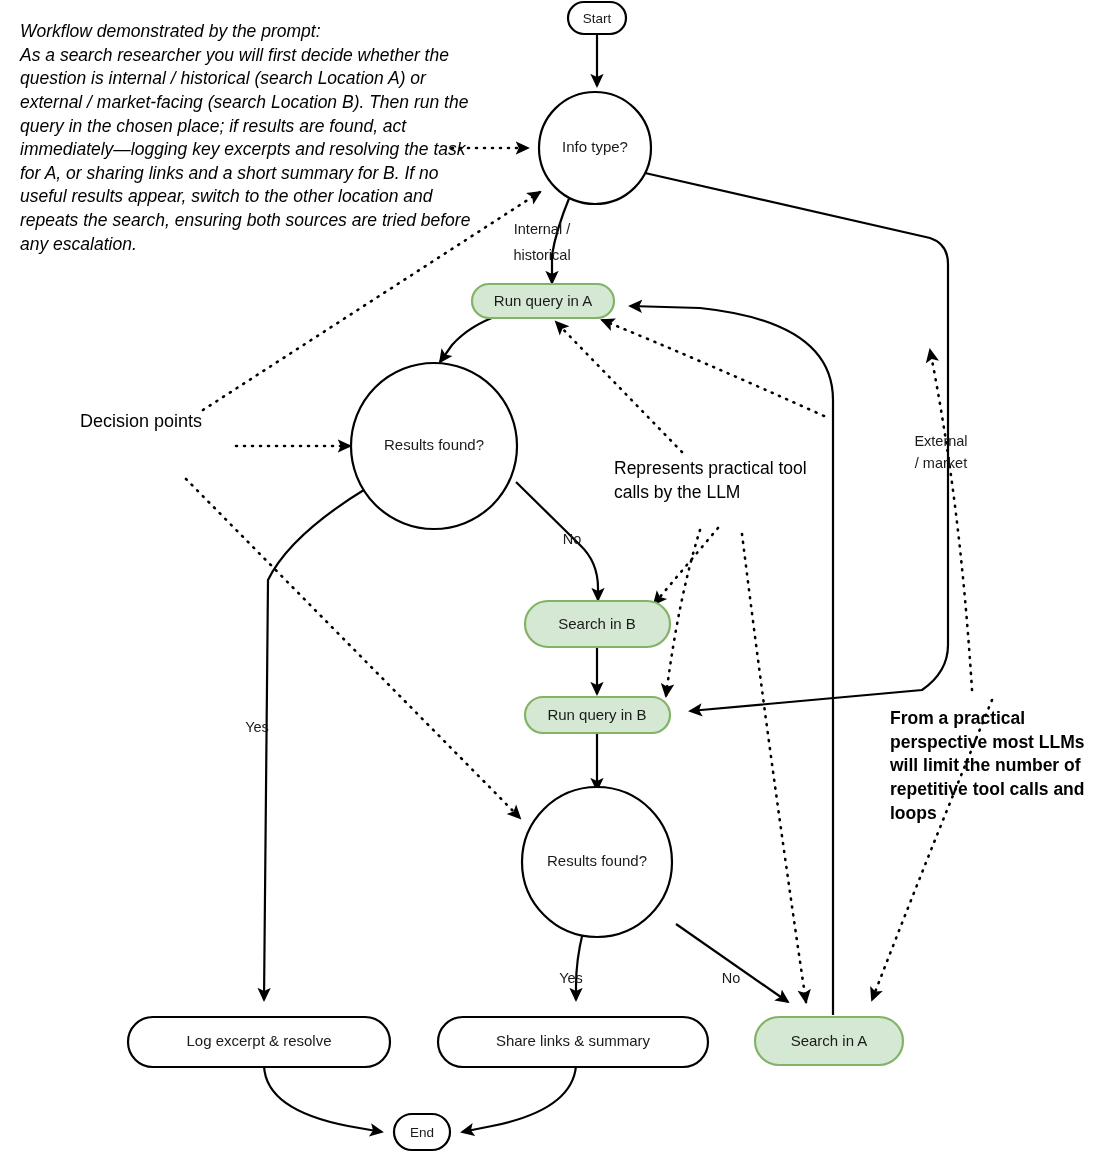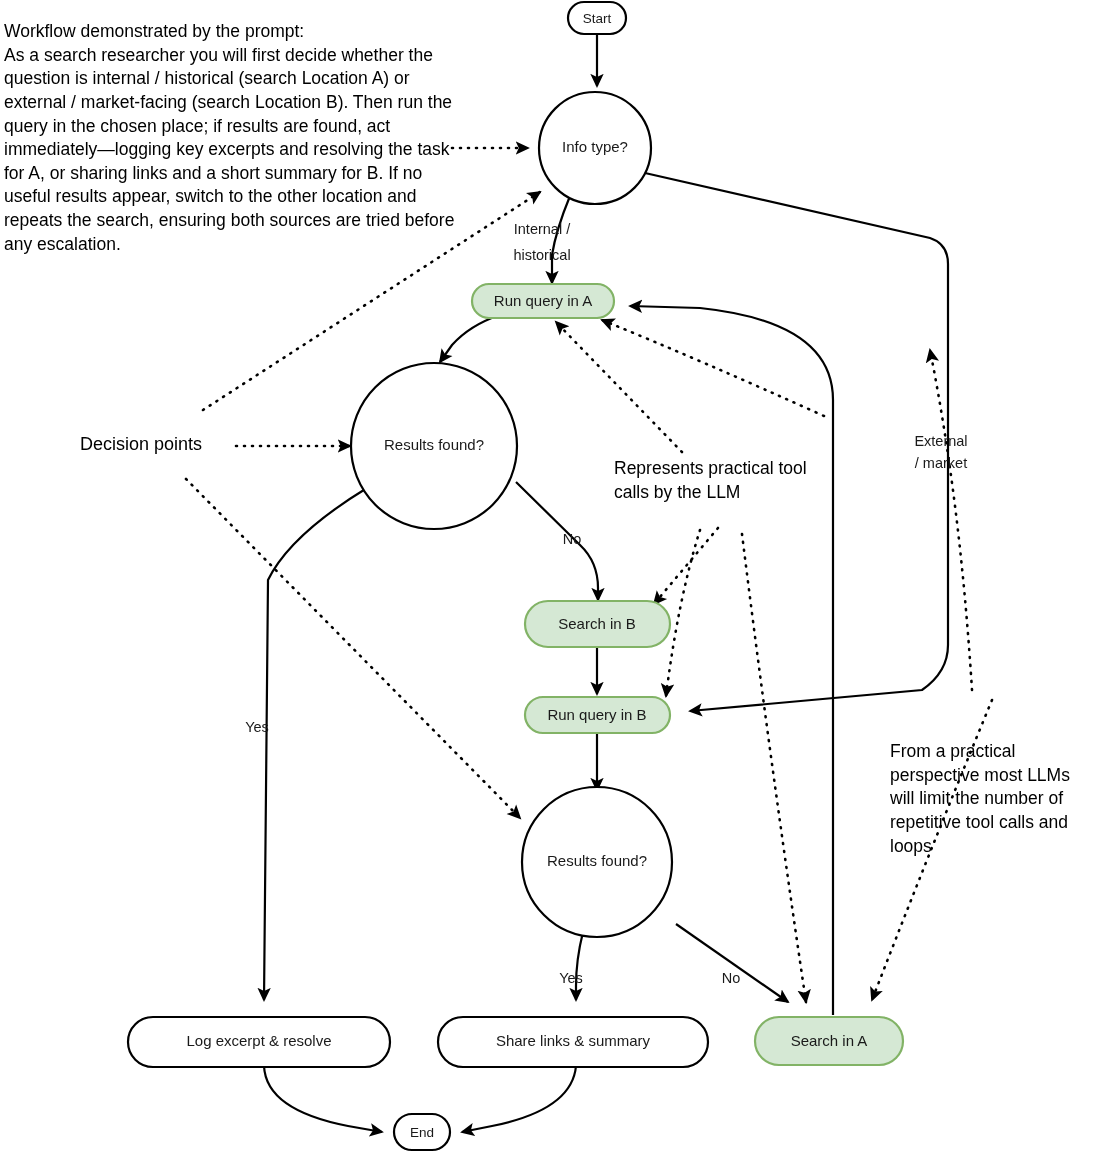--- a/index.html
+++ b/index.html
@@ -66,37 +66,39 @@
     line-height: 1.35;
   }
   .annot-box {
     position: absolute;
   }
   .annot-box p {
     margin: 0;
     white-space: pre-wrap;
   }
   #prompt-note {
-    left: 4px;
+    left: 20px;
     top: 20px;
     width: 452px;
+    font-style: italic;
   }
   #tool-note {
     left: 614px;
     top: 457px;
     width: 210px;
   }
   #limit-note {
     left: 890px;
-    top: 740px;
+    top: 707px;
     width: 205px;
+    font-weight: bold;
   }
   #decision-note {
     left: 80px;
-    top: 432px;
+    top: 409px;
     width: 180px;
   }
   #decision-note p {
     font-size: 18px;
   }
 </style>
 </head>
 <body>
 
 <svg id="canvas" viewBox="0 0 1100 1155">

